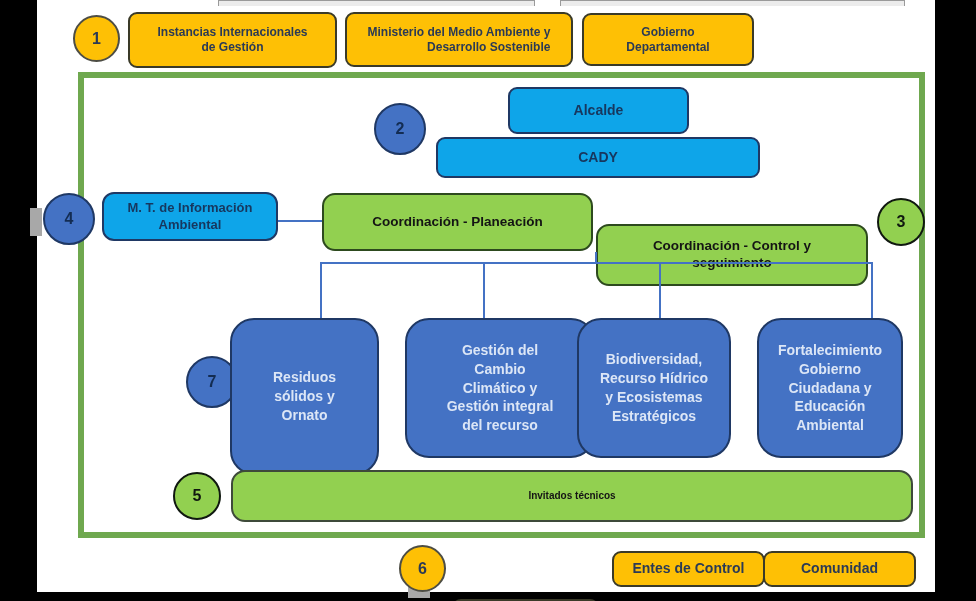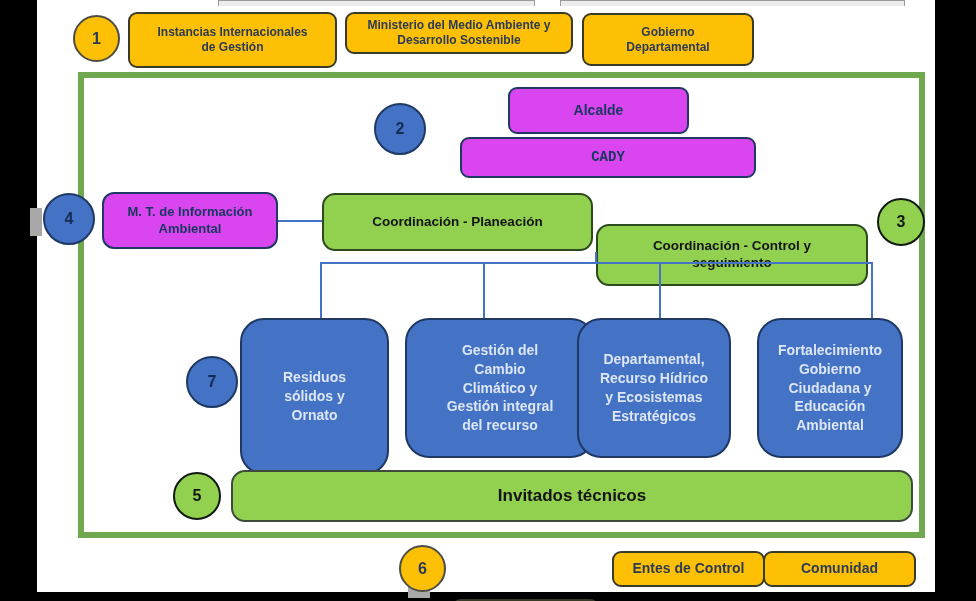--- a/index.html
+++ b/index.html
@@ -15,21 +15,21 @@
     display:flex;align-items:center;justify-content:center;text-align:center;
     font-weight:bold;white-space:pre-line;line-height:1.25;
   }
   
   .ybox{
     background:#fec005;border:2.5px solid #3a3a28;border-radius:9px;
     color:#2b3a55;font-size:12px;
   }
   
   .bbox{
-    background:#d946ef;border:2.5px solid #1f3864;border-radius:9px;
+    background:#0ea5e9;border:2.5px solid #1f3864;border-radius:9px;
     color:#17375e;font-size:14px;
   }
   .bprog{
     background:#4472c4;border:2.5px solid #1f3864;border-radius:24px;
     color:#dce6f6;font-size:14px;line-height:1.35;
   }
   
   .gbox{
     background:#92d050;border:2.5px solid #2d4a1e;border-radius:13px;
     color:#141414;font-size:13.5px;
@@ -57,63 +57,63 @@
 <div class="abs ghost" style="left:560px;top:0;width:345px;height:6px;"></div>
 
 <div class="abs artifact" style="left:30px;top:208px;width:12px;height:28px;"></div>
 <div class="abs artifact" style="left:408px;top:586px;width:22px;height:12px;"></div>
 
 <div class="abs frame" style="left:78px;top:72px;width:847px;height:466px;"></div>
 
 <div class="abs circle c-yellow" style="left:73px;top:15px;width:47px;height:47px;">1</div>
 <div class="abs box ybox" style="left:128px;top:12px;width:209px;height:56px;">Instancias Internacionales
 de Gestión</div>
-<div class="abs box ybox" style="left:345px;top:12px;width:228px;height:42px;">Ministerio del Medio Ambiente y
+<div class="abs box ybox" style="left:345px;top:12px;width:228px;height:55px;text-align:right;">Ministerio del Medio Ambiente y
 Desarrollo Sostenible</div>
 <div class="abs box ybox" style="left:582px;top:13px;width:172px;height:53px;">Gobierno
 Departamental</div>
 
 <div class="abs circle c-blue" style="left:374px;top:103px;width:52px;height:52px;">2</div>
 <div class="abs box bbox" style="left:508px;top:87px;width:181px;height:47px;">Alcalde</div>
-<div class="abs box bbox" style="left:460px;top:137px;width:296px;height:41px;font-family:Liberation Mono, monospace;">CADY</div>
+<div class="abs box bbox" style="left:436px;top:137px;width:324px;height:41px;">CADY</div>
 
 <div class="abs circle c-blue" style="left:43px;top:193px;width:52px;height:52px;">4</div>
-<div class="abs box bbox" style="left:102px;top:192px;width:176px;height:57px;font-size:13px;border-radius:12px;">M. T. de Información
+<div class="abs box bbox" style="left:102px;top:192px;width:176px;height:49px;font-size:13px;border-radius:12px;">M. T. de Información
 Ambiental</div>
 <div class="abs line" style="left:278px;top:220px;width:44px;height:2px;"></div>
 <div class="abs box gbox" style="left:322px;top:193px;width:271px;height:58px;">Coordinación - Planeación</div>
 <div class="abs box gbox" style="left:596px;top:190px;width:272px;height:62px;margin-top:34px;">Coordinación - Control y
 seguimiento</div>
 <div class="abs circle c-green" style="left:877px;top:198px;width:48px;height:48px;">3</div>
 
 <div class="abs line" style="left:595px;top:252px;width:2px;height:11px;"></div>
 <div class="abs line" style="left:320px;top:262px;width:553px;height:2px;"></div>
 <div class="abs line" style="left:320px;top:262px;width:2px;height:57px;"></div>
 <div class="abs line" style="left:483px;top:262px;width:2px;height:57px;"></div>
 <div class="abs line" style="left:659px;top:262px;width:2px;height:57px;"></div>
 <div class="abs line" style="left:871px;top:262px;width:2px;height:57px;"></div>
 
 <div class="abs circle c-blue" style="left:186px;top:356px;width:52px;height:52px;">7</div>
-<div class="abs box bprog" style="left:240px;top:318px;width:149px;height:157px;">Residuos
+<div class="abs box bprog" style="left:230px;top:318px;width:149px;height:157px;">Residuos
 sólidos y
 Ornato</div>
 <div class="abs box bprog" style="left:405px;top:318px;width:190px;height:140px;">Gestión del
 Cambio
 Climático y
 Gestión integral
 del recurso</div>
-<div class="abs box bprog" style="left:577px;top:318px;width:154px;height:140px;">Departamental,
+<div class="abs box bprog" style="left:577px;top:318px;width:154px;height:140px;">Biodiversidad,
 Recurso Hídrico
 y Ecosistemas
 Estratégicos</div>
 <div class="abs box bprog" style="left:757px;top:318px;width:146px;height:140px;">Fortalecimiento
 Gobierno
 Ciudadana y
 Educación
 Ambiental</div>
 
 <div class="abs circle c-green" style="left:173px;top:472px;width:48px;height:48px;">5</div>
-<div class="abs box gbox" style="left:231px;top:470px;width:682px;height:52px;border:2.5px solid #3e4a3a;border-radius:14px;font-size:17px;">Invitados técnicos</div>
+<div class="abs box gbox" style="left:231px;top:470px;width:682px;height:52px;border:2.5px solid #3e4a3a;border-radius:14px;font-size:10px;">Invitados técnicos</div>
 
 <div class="abs circle c-yellow" style="left:399px;top:545px;width:47px;height:47px;">6</div>
 <div class="abs box ybox" style="left:452px;top:551px;width:147px;height:36px;font-size:14px;margin-top:48px;">Gremios</div>
 <div class="abs box ybox" style="left:604px;top:551px;width:153px;height:36px;font-size:14px;margin-left:8px;">Entes de Control</div>
 <div class="abs box ybox" style="left:763px;top:551px;width:153px;height:36px;font-size:14px;">Comunidad</div>
 
 </body></html>

